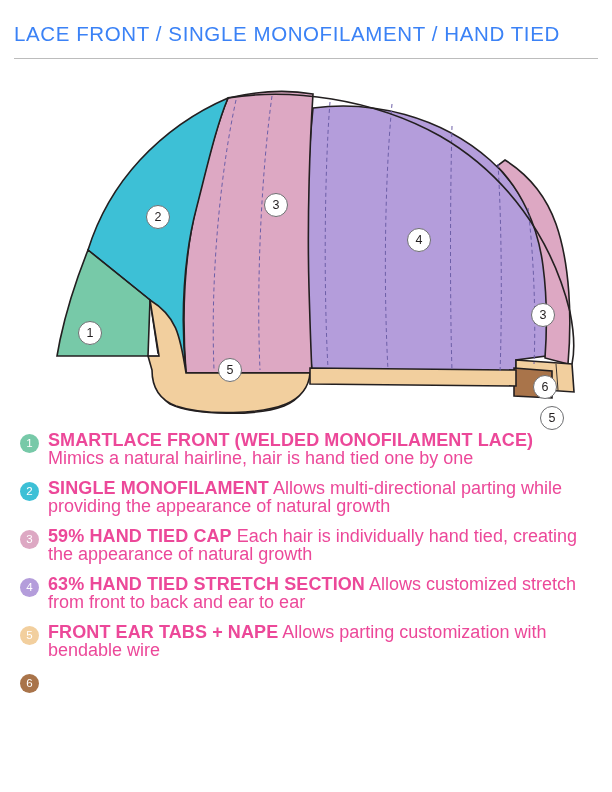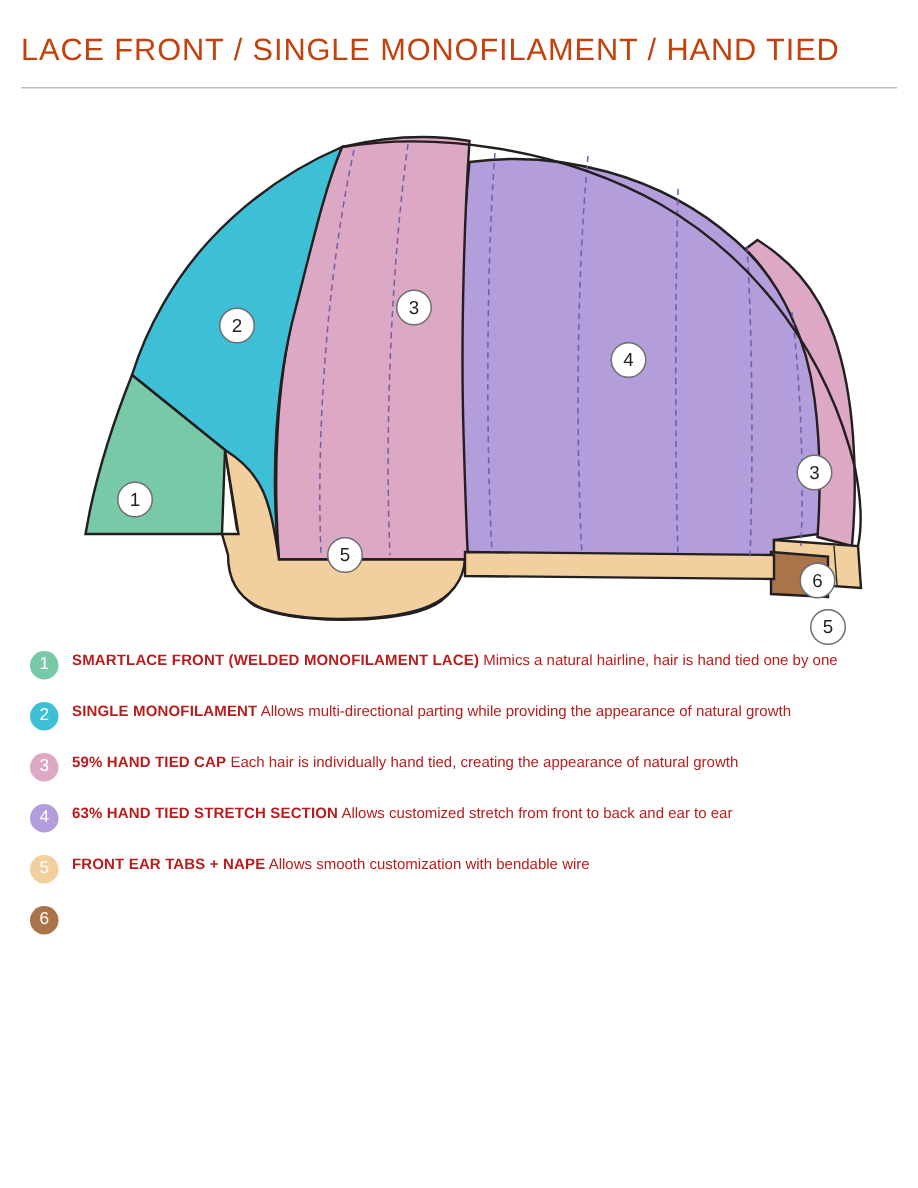--- a/index.html
+++ b/index.html
@@ -21,21 +21,21 @@
     height: 792px;
   }
   
   .title {
     position: absolute;
     left: 14px;
     top: 22px;
     font-size: 20.5px;
     letter-spacing: 0.6px;
     font-weight: 400;
-    color: #c2410c;
+    color: #3b82f6;
     white-space: nowrap;
   }
   .title-rule {
     position: absolute;
     left: 14px;
     top: 58px;
     width: 584px;
     height: 1px;
     background: #bcbcbc;
   }
@@ -80,23 +80,23 @@
     border-radius: 50%;
     color: #ffffff;
     font-size: 11.5px;
     line-height: 19px;
     text-align: center;
     margin-top: 2px;
     margin-right: 9px;
     font-weight: 400;
   }
   .legend-text {
-    font-size: 10px;
+    font-size: 18px;
     line-height: 17.5px;
-    color: #b91c1c;
+    color: #ec4899;
     max-width: 545px;
   }
   .legend-text b {
     font-weight: bold;
     letter-spacing: 0.1px;
   }
   .legend-text .desc {
     font-weight: normal;
   }
 </style>
@@ -194,21 +194,21 @@
       <div class="legend-text"><b>59% HAND TIED CAP</b><span class="desc"> Each hair is individually hand tied, creating the appearance of natural growth</span></div>
     </div>
 
     <div class="legend-row">
       <div class="legend-num" style="background:#b49ddb;">4</div>
       <div class="legend-text"><b>63% HAND TIED STRETCH SECTION</b><span class="desc"> Allows customized stretch from front to back and ear to ear</span></div>
     </div>
 
     <div class="legend-row">
       <div class="legend-num" style="background:#f2cf9e;">5</div>
-      <div class="legend-text"><b>FRONT EAR TABS + NAPE</b><span class="desc"> Allows smooth customization with bendable wire</span></div>
+      <div class="legend-text"><b>FRONT EAR TABS + NAPE</b><span class="desc"> Allows parting customization with bendable wire</span></div>
     </div>
 
     <div class="legend-row">
       <div class="legend-num" style="background:#a9744a;">6</div>
     </div>
 
   </div>
 </div>
 
 </body></html>

